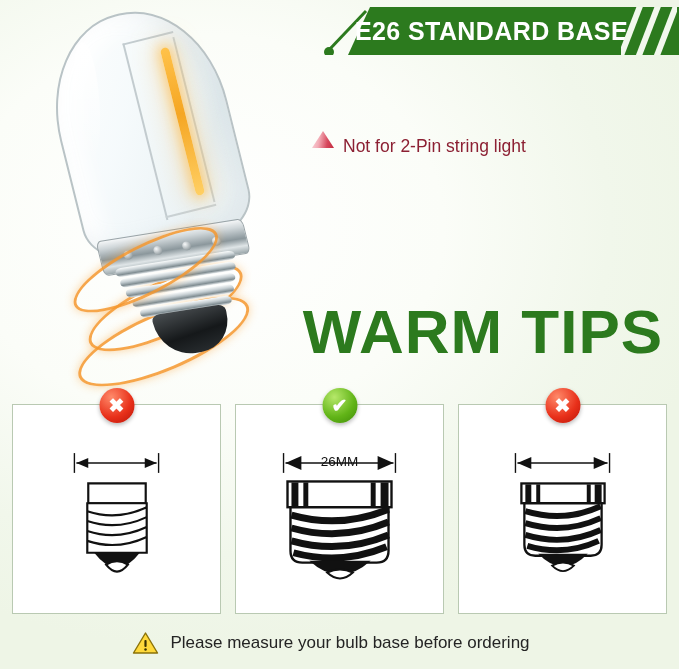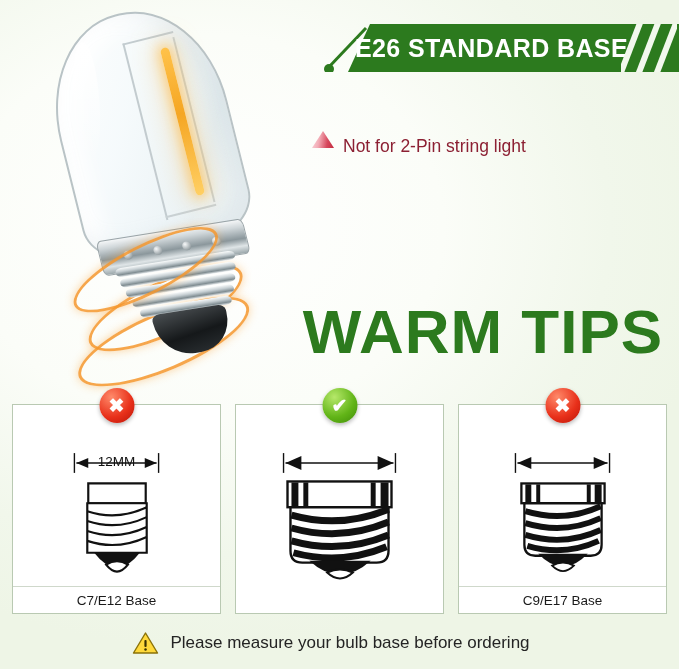--- a/index.html
+++ b/index.html
@@ -54,21 +54,21 @@
   .tip{position:absolute;left:108px;top:310px;width:74px;height:44px;transform:skewY(5deg);
     border-radius:8px 8px 34px 34px/6px 6px 36px 36px;
     background:linear-gradient(170deg,#4a4f52,#15181a 55%,#2b3033);}
   .ring{position:absolute;border:3px solid rgba(245,150,45,.85);border-radius:50%;
     box-shadow:0 0 10px rgba(250,160,50,.45);}
   .ring.r1{left:34px;top:236px;width:154px;height:44px;transform:rotate(-13deg);}
   .ring.r2{left:40px;top:276px;width:162px;height:48px;transform:rotate(-11deg);}
   .ring.r3{left:22px;top:306px;width:178px;height:52px;transform:rotate(-9deg);}
 
   
-  .banner{position:absolute;left:318px;top:24px;width:361px;height:48px;}
+  .banner{position:absolute;left:318px;top:7px;width:361px;height:48px;}
   .banner-shape{position:absolute;left:30px;top:0;width:331px;height:48px;
     background:#2c7a1e;clip-path:polygon(22px 0,331px 0,331px 48px,0 48px);}
   .banner-txt{position:absolute;left:0;top:0;width:331px;height:48px;margin-left:30px;
     display:flex;align-items:center;justify-content:center;
     color:#ffffff;font-weight:bold;font-size:25px;letter-spacing:.4px;
     padding-right:44px;box-sizing:border-box;}
   .banner-lineA{position:absolute;left:6px;top:2px;width:44px;height:46px;}
   .stripes{position:absolute;right:2px;top:0;width:56px;height:48px;overflow:hidden;}
   .stripes i{position:absolute;top:-6px;width:6px;height:62px;background:#f2f8ed;transform:rotate(21deg);}
   .stripes i:nth-child(1){left:6px;}
@@ -177,42 +177,41 @@
 
     <div class="box">
       <div class="badge bad">✖</div>
       <svg class="dim" viewBox="0 0 209 26">
         <line x1="62" y1="4" x2="62" y2="24" stroke="#111" stroke-width="1.4"></line>
         <line x1="147" y1="4" x2="147" y2="24" stroke="#111" stroke-width="1.4"></line>
         <line x1="64" y1="14" x2="145" y2="14" stroke="#111" stroke-width="1.4"></line>
         <polygon points="64,14 76,9 76,19" fill="#111"></polygon>
         <polygon points="145,14 133,9 133,19" fill="#111"></polygon>
       </svg>
-      <div class="dimlabel" style="background:transparent;">12MM</div>
       <svg class="art" viewBox="0 0 209 104">
         <g stroke="#111" stroke-width="2.2" fill="#fff">
           <path d="M76 6 h58 v20 h-58 z"></path>
           <path d="M75 26 h60 v50 h-60 z"></path>
           <path d="M75 34 q30 10 60 -4 M75 44 q30 10 60 -4 M75 54 q30 10 60 -4 M75 64 q30 10 60 -4" fill="none"></path>
           <path d="M82 76 q23 30 46 0 z" fill="#111" stroke="none"></path>
           <path d="M94 88 q11 14 22 0 q-11 -7 -22 0 z" fill="#fff"></path>
         </g>
       </svg>
-      <div class="caption">C7/E12 Base</div>
     </div>
 
     <div class="box">
       <div class="badge good">✔</div>
       <svg class="dim" viewBox="0 0 209 26">
         <line x1="48" y1="4" x2="48" y2="24" stroke="#111" stroke-width="1.4"></line>
         <line x1="161" y1="4" x2="161" y2="24" stroke="#111" stroke-width="1.4"></line>
         <line x1="50" y1="14" x2="159" y2="14" stroke="#111" stroke-width="1.6"></line>
         <polygon points="50,14 66,7 66,21" fill="#111"></polygon>
         <polygon points="159,14 143,7 143,21" fill="#111"></polygon>
       </svg>
+      <div class="dimlabel">26MM</div>
       <svg class="art" viewBox="0 0 209 104">
         <g stroke="#111" stroke-width="2.4">
           <rect x="52" y="4" width="105" height="26" fill="#fff"></rect>
           <rect x="56" y="5" width="7" height="24" fill="#111" stroke="none"></rect>
           <rect x="68" y="5" width="5" height="24" fill="#111" stroke="none"></rect>
           <rect x="136" y="5" width="5" height="24" fill="#111" stroke="none"></rect>
           <rect x="146" y="5" width="8" height="24" fill="#111" stroke="none"></rect>
           <path d="M55 30 h99 v44 q0 12 -12 12 h-75 q-12 0 -12 -12 z" fill="#fff"></path>
           <g fill="none" stroke="#111" stroke-width="7">
             <path d="M56 38 q50 14 98 -6"></path>
@@ -246,21 +245,20 @@
           <g fill="none" stroke="#111" stroke-width="6">
             <path d="M67 34 q39 12 76 -5"></path>
             <path d="M67 46 q39 12 76 -5"></path>
             <path d="M67 58 q39 12 76 -5"></path>
             <path d="M69 69 q37 11 72 -5"></path>
           </g>
           <path d="M80 77 q25 26 50 0 z" fill="#111" stroke="none"></path>
           <path d="M94 89 q11 11 22 0 q-11 -6 -22 0 z" fill="#fff" stroke="#111" stroke-width="1.8"></path>
         </g>
       </svg>
-      <div class="caption">C9/E17 Base</div>
     </div>
 
   </div>
 
   <div class="footer">
     <svg class="foot-ico" viewBox="0 0 27 24">
       <path d="M13.5 2 L25.5 22 L1.5 22 Z" fill="#ffd93b" stroke="#8a7208" stroke-width="1.4" stroke-linejoin="round"></path>
       <rect x="12.4" y="9" width="2.2" height="7" rx="1" fill="#3a3203"></rect>
       <circle cx="13.5" cy="18.6" r="1.25" fill="#3a3203"></circle>
     </svg>

